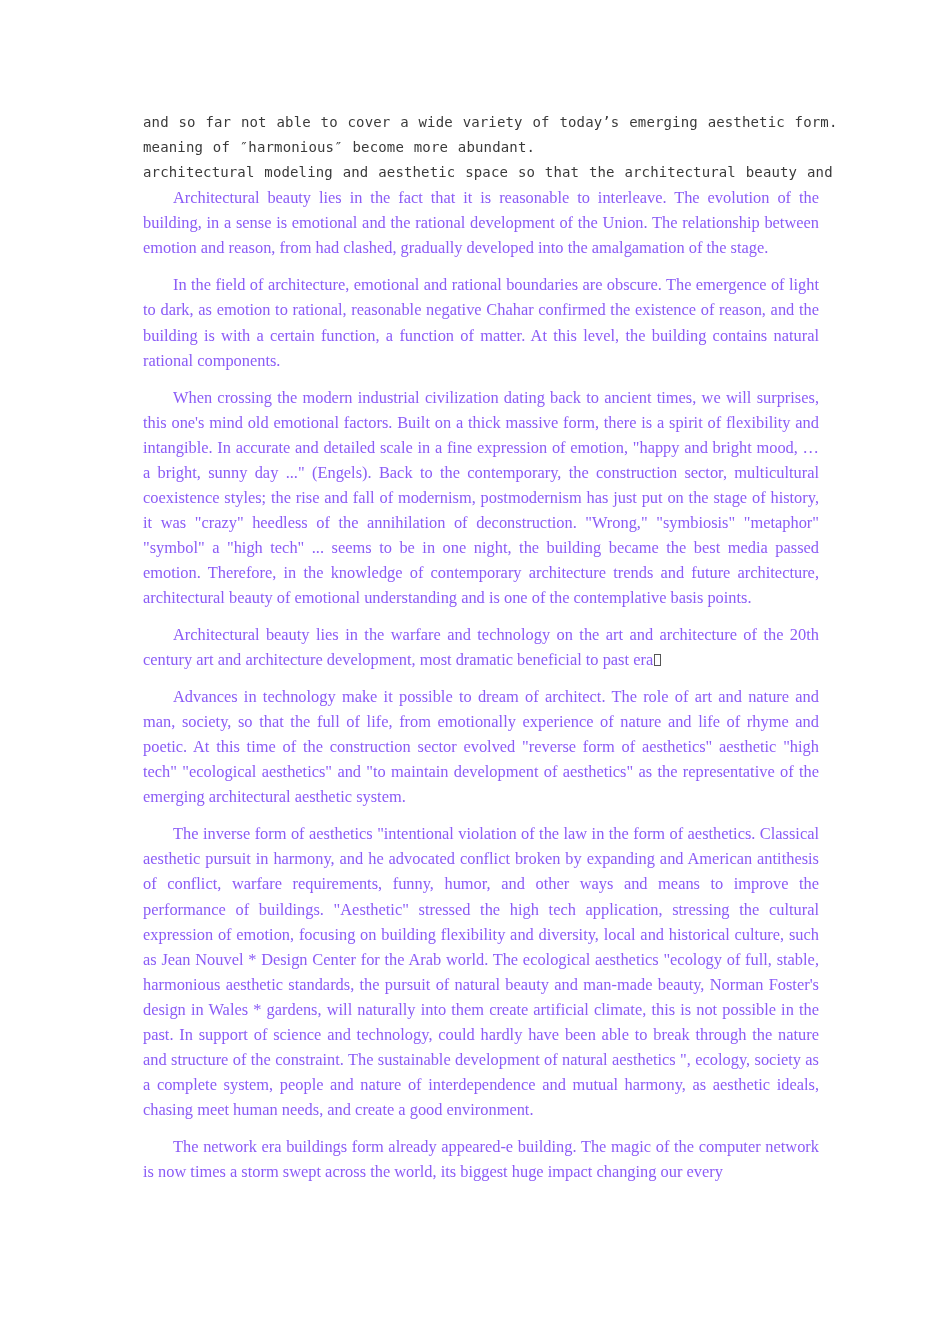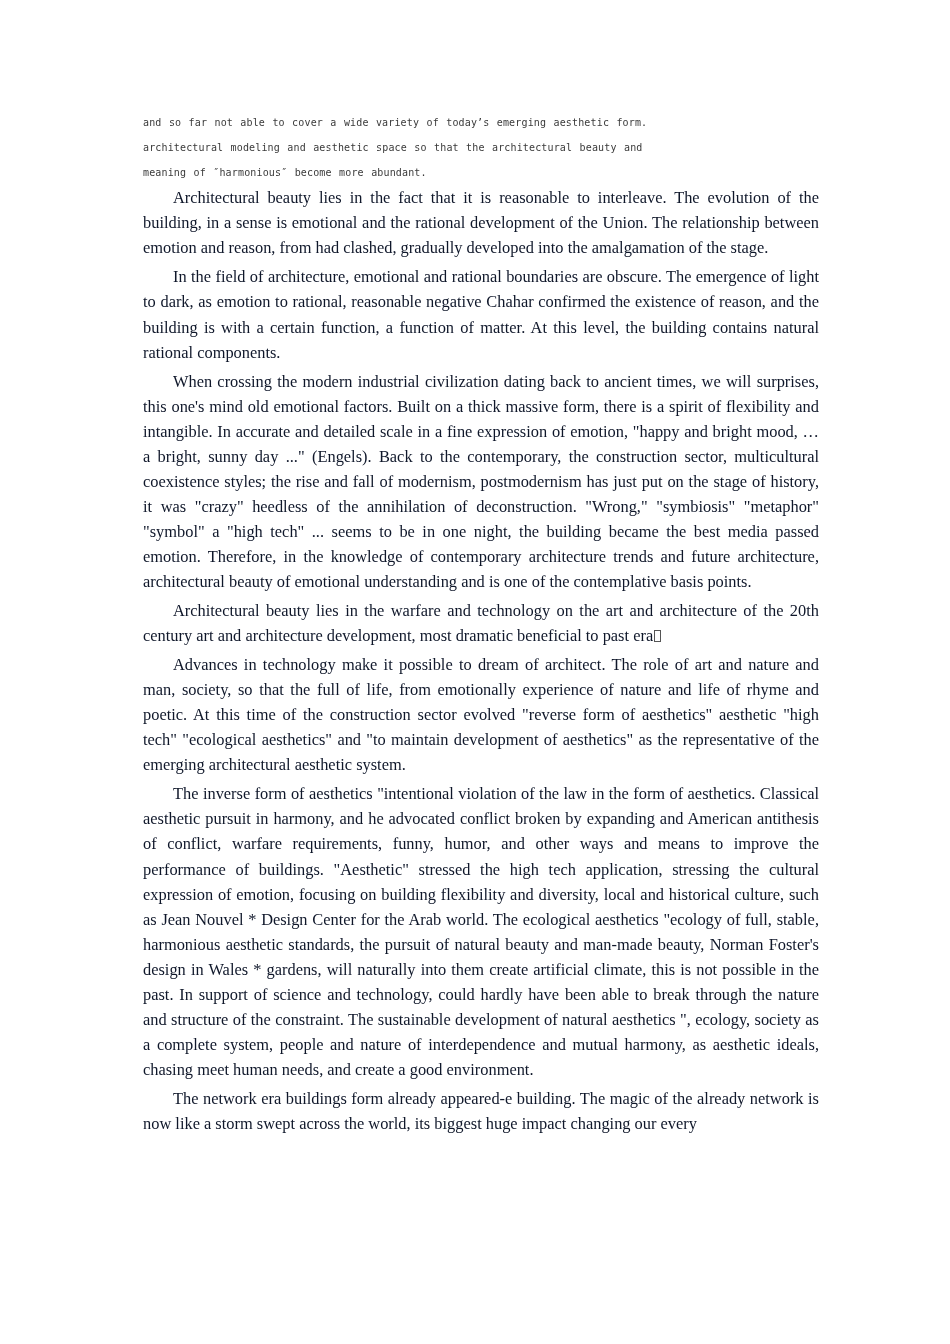--- a/index.html
+++ b/index.html
@@ -27,21 +27,21 @@
   #text-column {
     position: absolute;
     left: 143px;
     top: 110px;
     width: 676px;
   }
 
   
   .mono-block {
     font-family: "DejaVu Sans Mono", "Liberation Mono", monospace;
-    font-size: 10px;
+    font-size: 14px;
     line-height: 25.1px;
     color: #3a3a3a;
     text-align: justify;
     text-align-last: left;
     letter-spacing: 0.15px;
     word-spacing: 1.2px;
     margin: 0 16px 0 0;
     white-space: normal;
   }
   .mono-block .ln {
@@ -51,27 +51,27 @@
 
   
   .para {
     font-family: "Liberation Serif", "DejaVu Serif", serif;
     font-size: 16.4px;
     line-height: 25.05px;
     text-align: justify;
     text-align-last: left;
     text-indent: 30px;
     margin: 0;
-    color: #0f172a;
+    color: #8b5cf6;
     hyphens: none;
     -webkit-hyphens: none;
   }
 
   .para + .para {
-    margin-top: 4px;
+    margin-top: 12px;
   }
 
   .tofu {
     display: inline-block;
     width: 7px;
     height: 12px;
     border: 1px solid #555;
     vertical-align: -1px;
     margin-left: 1px;
     box-sizing: border-box;
@@ -79,32 +79,32 @@
 </style>
 </head>
 <body>
 
 <div id="page">
 
   <div id="text-column">
 
     <div class="mono-block">
       <span class="ln">and so far not able to cover a wide variety of today’s emerging aesthetic form.</span>
+      <span class="ln">meaning of ″harmonious″ become more abundant.</span>
       <span class="ln">architectural modeling and aesthetic space so that the architectural beauty and</span>
-      <span class="ln">meaning of ″harmonious″ become more abundant.</span>
     </div>
 
     <p class="para">Architectural beauty lies in the fact that it is reasonable to interleave. The evolution of the building, in a sense is emotional and the rational development of the Union. The relationship between emotion and reason, from had clashed, gradually developed into the amalgamation of the stage.</p>
 
     <p class="para">In the field of architecture, emotional and rational boundaries are obscure. The emergence of light to dark, as emotion to rational, reasonable negative Chahar confirmed the existence of reason, and the building is with a certain function, a function of matter. At this level, the building contains natural rational components.</p>
 
     <p class="para">When crossing the modern industrial civilization dating back to ancient times, we will surprises, this one's mind old emotional factors. Built on a thick massive form, there is a spirit of flexibility and intangible. In accurate and detailed scale in a fine expression of emotion, "happy and bright mood, … a bright, sunny day ..." (Engels). Back to the contemporary, the construction sector, multicultural coexistence styles; the rise and fall of modernism, postmodernism has just put on the stage of history, it was "crazy" heedless of the annihilation of deconstruction. "Wrong," "symbiosis" "metaphor" "symbol" a "high tech" ... seems to be in one night, the building became the best media passed emotion. Therefore, in the knowledge of contemporary architecture trends and future architecture, architectural beauty of emotional understanding and is one of the contemplative basis points.</p>
 
     <p class="para"><span>Architectural beauty lies in the warfare and technology on the art and architecture of the 20th century art and architecture development, most dramatic beneficial to past era</span><span class="tofu"></span></p>
 
     <p class="para">Advances in technology make it possible to dream of architect. The role of art and nature and man, society, so that the full of life, from emotionally experience of nature and life of rhyme and poetic. At this time of the construction sector evolved "reverse form of aesthetics" aesthetic "high tech" "ecological aesthetics" and "to maintain development of aesthetics" as the representative of the emerging architectural aesthetic system.</p>
 
     <p class="para">The inverse form of aesthetics "intentional violation of the law in the form of aesthetics. Classical aesthetic pursuit in harmony, and he advocated conflict broken by expanding and American antithesis of conflict, warfare requirements, funny, humor, and other ways and means to improve the performance of buildings. "Aesthetic" stressed the high tech application, stressing the cultural expression of emotion, focusing on building flexibility and diversity, local and historical culture, such as Jean Nouvel * Design Center for the Arab world. The ecological aesthetics "ecology of full, stable, harmonious aesthetic standards, the pursuit of natural beauty and man-made beauty, Norman Foster's design in Wales * gardens, will naturally into them create artificial climate, this is not possible in the past. In support of science and technology, could hardly have been able to break through the nature and structure of the constraint. The sustainable development of natural aesthetics ", ecology, society as a complete system, people and nature of interdependence and mutual harmony, as aesthetic ideals, chasing meet human needs, and create a good environment.</p>
 
-    <p class="para">The network era buildings form already appeared-e building. The magic of the already network is now like a storm swept across the world, its biggest huge impact changing our every</p>
+    <p class="para">The network era buildings form already appeared-e building. The magic of the computer network is now times a storm swept across the world, its biggest huge impact changing our every</p>
 
   </div>
 </div>
 
 </body></html>

